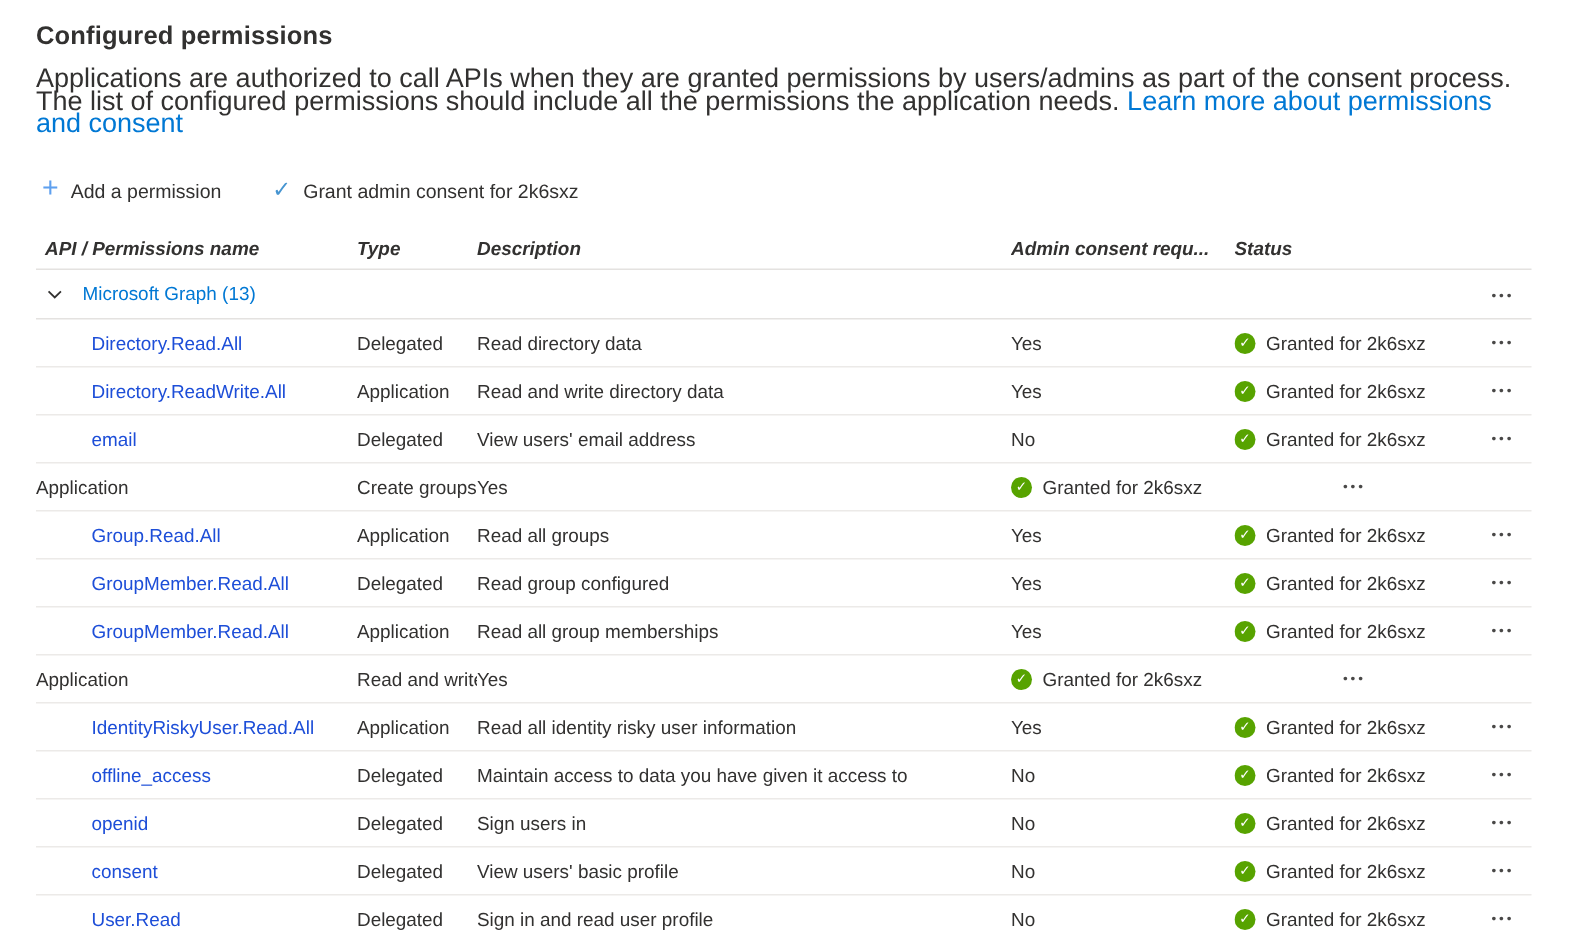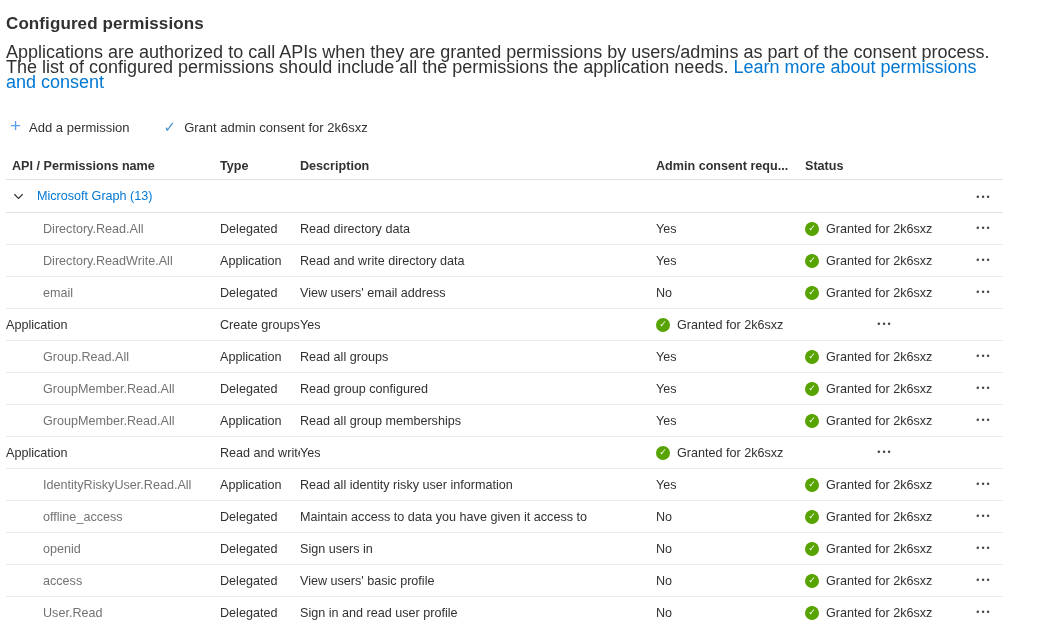--- a/index.html
+++ b/index.html
@@ -3,21 +3,21 @@
 <meta charset="utf-8">
 <style>
   * { margin: 0; padding: 0; box-sizing: border-box; }
   html, body { background: #ffffff; }
   body {
     width: 1057px; height: 628px;
     font-family: "Liberation Sans", "DejaVu Sans", sans-serif;
     color: #323130;
     overflow: hidden;
   }
-  .page { padding: 14px 16px 0 6px; }
+  .page { padding: 14px 16px 0 24px; }
 
   .page-title {
     font-size: 17px;
     font-weight: 600;
     color: #323130;
     letter-spacing: 0.1px;
   }
 
   .description {
     margin-top: 11px;
@@ -73,21 +73,21 @@
     grid-template-columns: 214px 80px 356px 149px 160px 38px;
     align-items: center;
   }
   .thead {
     height: 27px;
     border-bottom: 1px solid #e4e2e0;
     font-size: 12.6px;
     font-weight: 700;
     color: #323130;
   }
-  .thead .hcell { padding-left: 0; white-space: nowrap; overflow: hidden; }
+  .thead .hcell { padding-left: 0; white-space: nowrap; overflow: hidden; font-style: italic; }
   .thead .hcell.first { padding-left: 6px; }
 
   .group-row {
     height: 33px;
     border-bottom: 1px solid #e4e2e0;
   }
   .group-cell {
     grid-column: 1 / 6;
     display: flex;
     align-items: center;
@@ -111,21 +111,21 @@
 
   .trow {
     height: 32px;
     border-bottom: 1px solid #eceae8;
     font-size: 12.6px;
     color: #323130;
   }
   .cell { white-space: nowrap; overflow: hidden; }
   .cell.name { padding-left: 37px; }
   .cell.name a {
-    color: #737373;
+    color: #1d4ed8;
     text-decoration: none;
     cursor: pointer;
   }
   .cell.status {
     display: flex;
     align-items: center;
     gap: 7px;
   }
   .okicon {
     width: 14px; height: 14px;
@@ -343,21 +343,21 @@
     <div class="cell status">
       <span class="okicon">✓</span>
       <span>Granted for 2k6sxz</span>
     </div>
     <div class="cell more">
       <span class="dots">•••</span>
     </div>
   </div>
 
   <div class="trow">
-    <div class="cell name"><a>access</a></div>
+    <div class="cell name"><a>consent</a></div>
     <div class="cell">Delegated</div>
     <div class="cell">View users' basic profile</div>
     <div class="cell">No</div>
     <div class="cell status">
       <span class="okicon">✓</span>
       <span>Granted for 2k6sxz</span>
     </div>
     <div class="cell more">
       <span class="dots">•••</span>
     </div>

